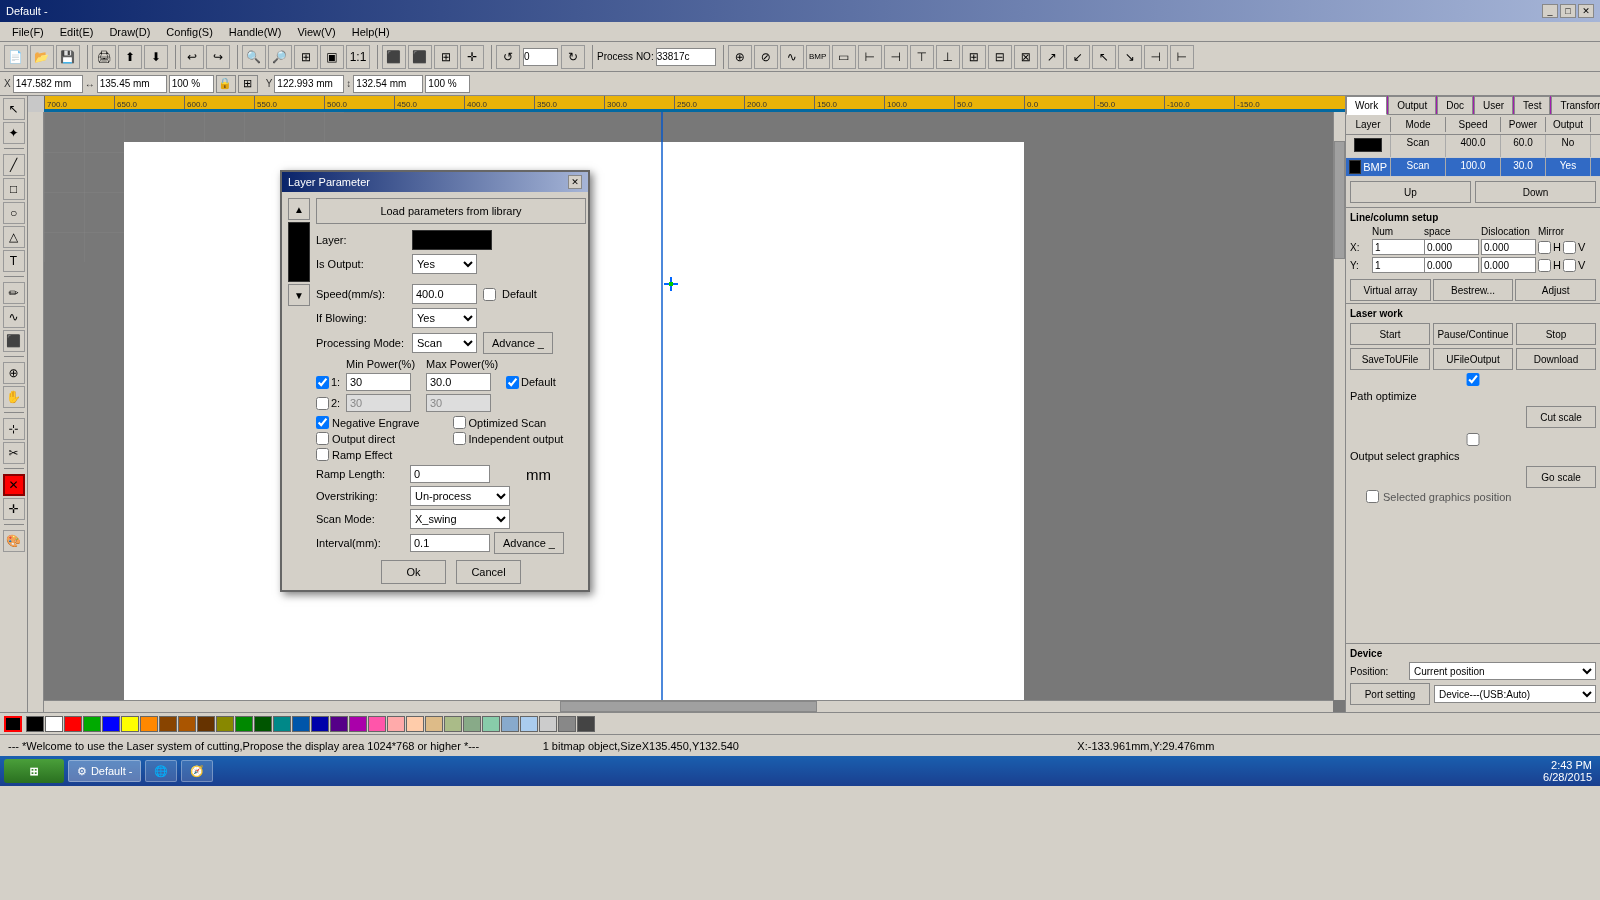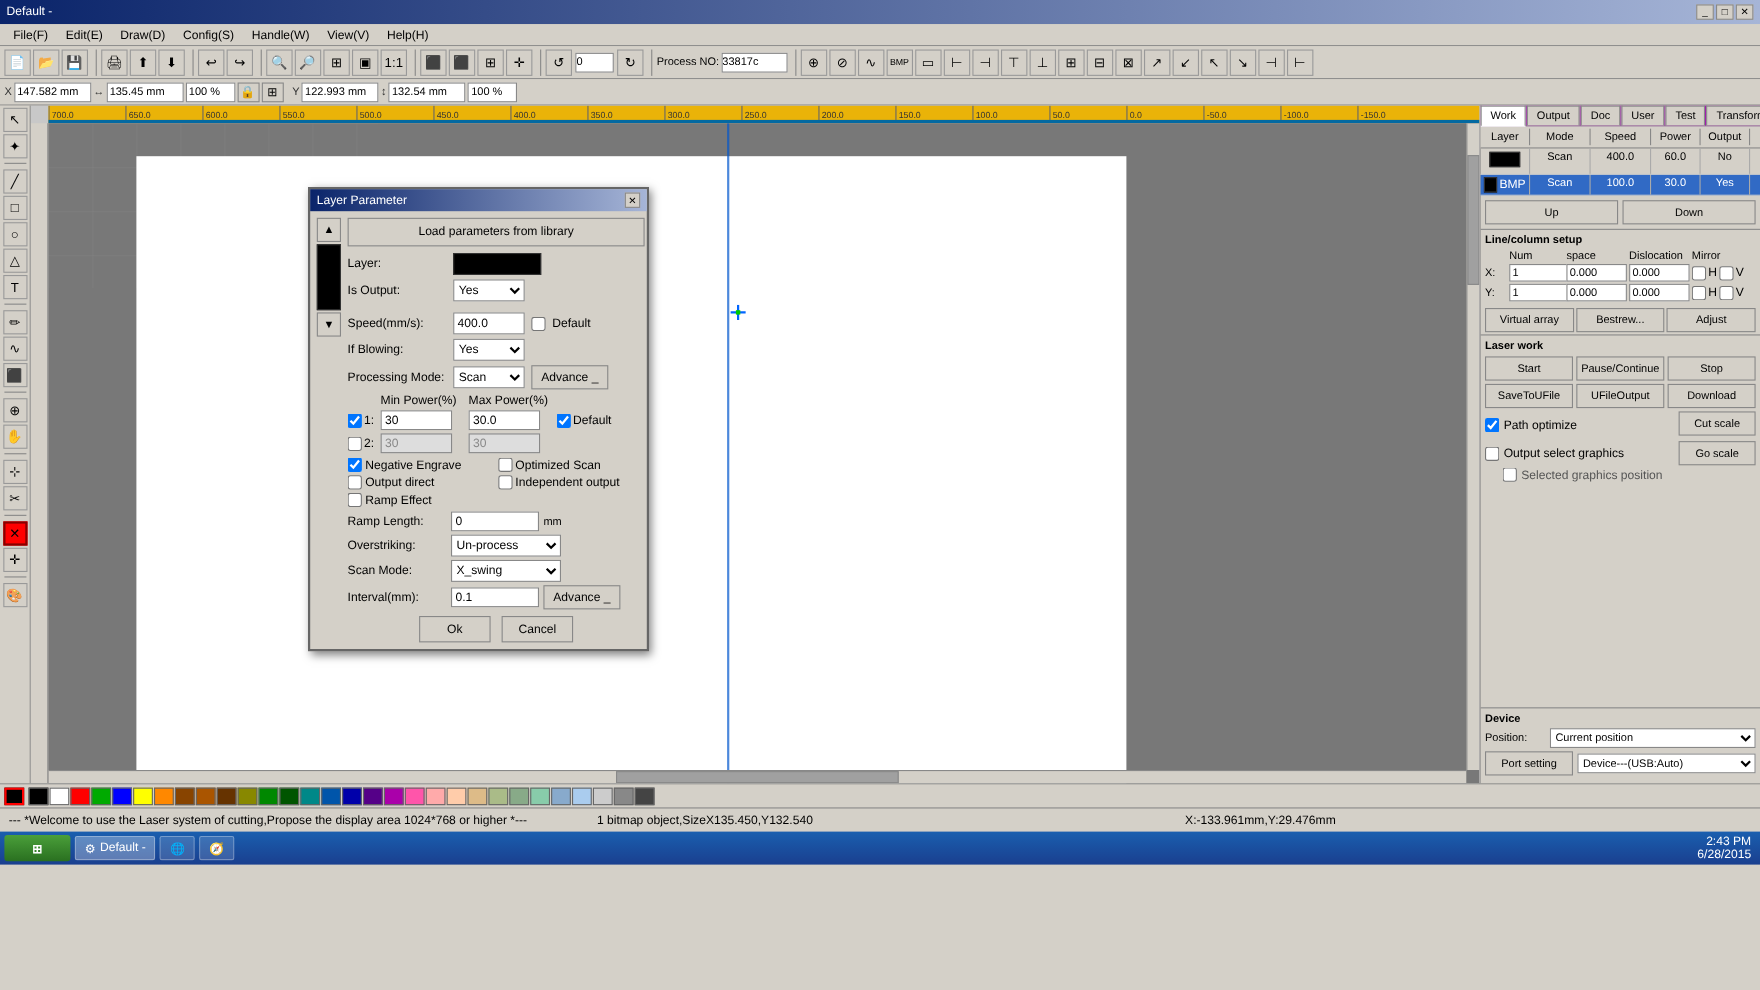--- a/index.html
+++ b/index.html
@@ -275,21 +275,21 @@
     }
     .lw-title { font-size: 10px; font-weight: bold; margin-bottom: 4px; }
     .lw-row { display: flex; gap: 3px; margin-bottom: 3px; }
     .lw-btn {
       flex: 1; height: 22px;
       background: #d4d0c8;
       border: 1px solid #888;
       cursor: pointer;
       font-size: 10px;
     }
-    .lw-check-row { display: flex; align-items: center; gap: 4px; margin-bottom: 2px; font-size: 10px; }
+    .lw-check-row { display: flex; gap: 4px; margin-bottom: 2px; font-size: 10px; flex-direction: column; }
     .lw-sub-check { display: flex; align-items: center; gap: 4px; margin-left: 16px; font-size: 10px; color: #555; }
 
     
     #device-section {
       border-top: 1px solid #888;
       padding: 4px;
     }
     .dev-title { font-size: 10px; font-weight: bold; margin-bottom: 3px; }
     .dev-row { display: flex; align-items: center; gap: 4px; margin-bottom: 3px; }
     .dev-label { font-size: 10px; width: 55px; }
@@ -472,21 +472,21 @@
       margin-bottom: 3px;
     }
     .dlg-field-label { font-size: 11px; min-width: 90px; }
     .dlg-field-input {
       height: 18px; width: 80px;
       border: 1px solid #888;
       background: white;
       font-size: 11px;
       padding: 0 3px;
     }
-    .dlg-field-unit { font-size: 10px; }
+    .dlg-field-unit { font-size: 15px; margin-left: 32px; }
     .dlg-adv-btn {
       height: 22px; padding: 0 8px;
       background: #d4d0c8;
       border: 1px solid #888;
       cursor: pointer;
       font-size: 11px;
     }
 
     .dlg-ok-cancel {
       display: flex;

